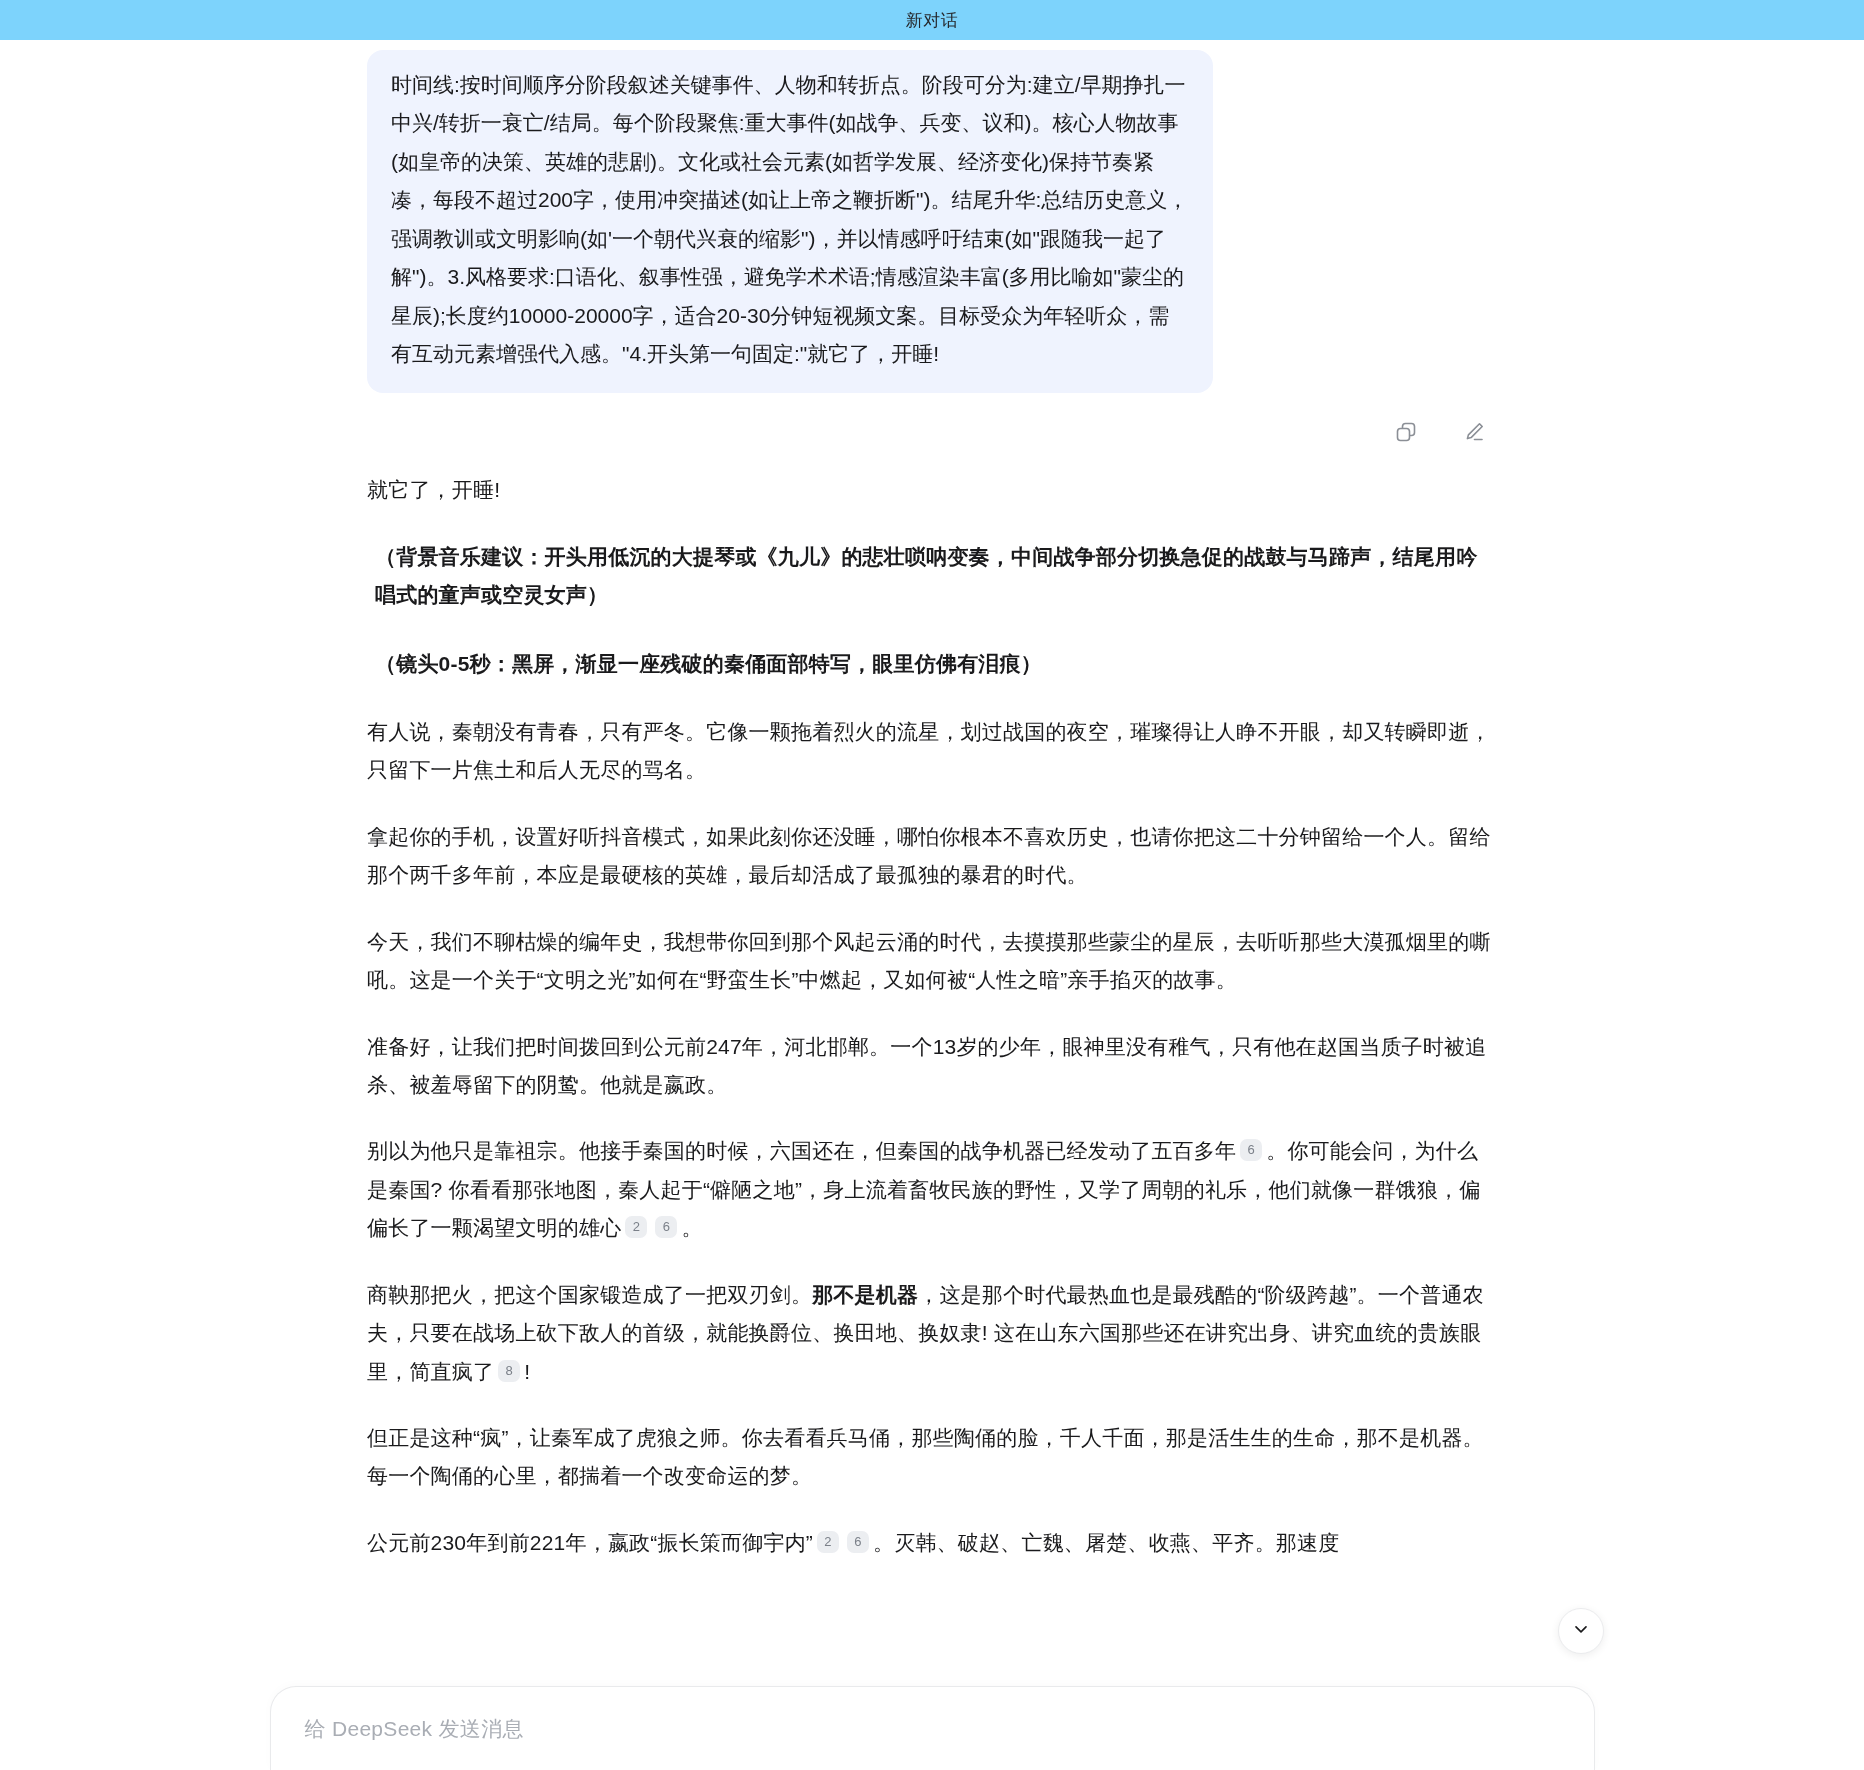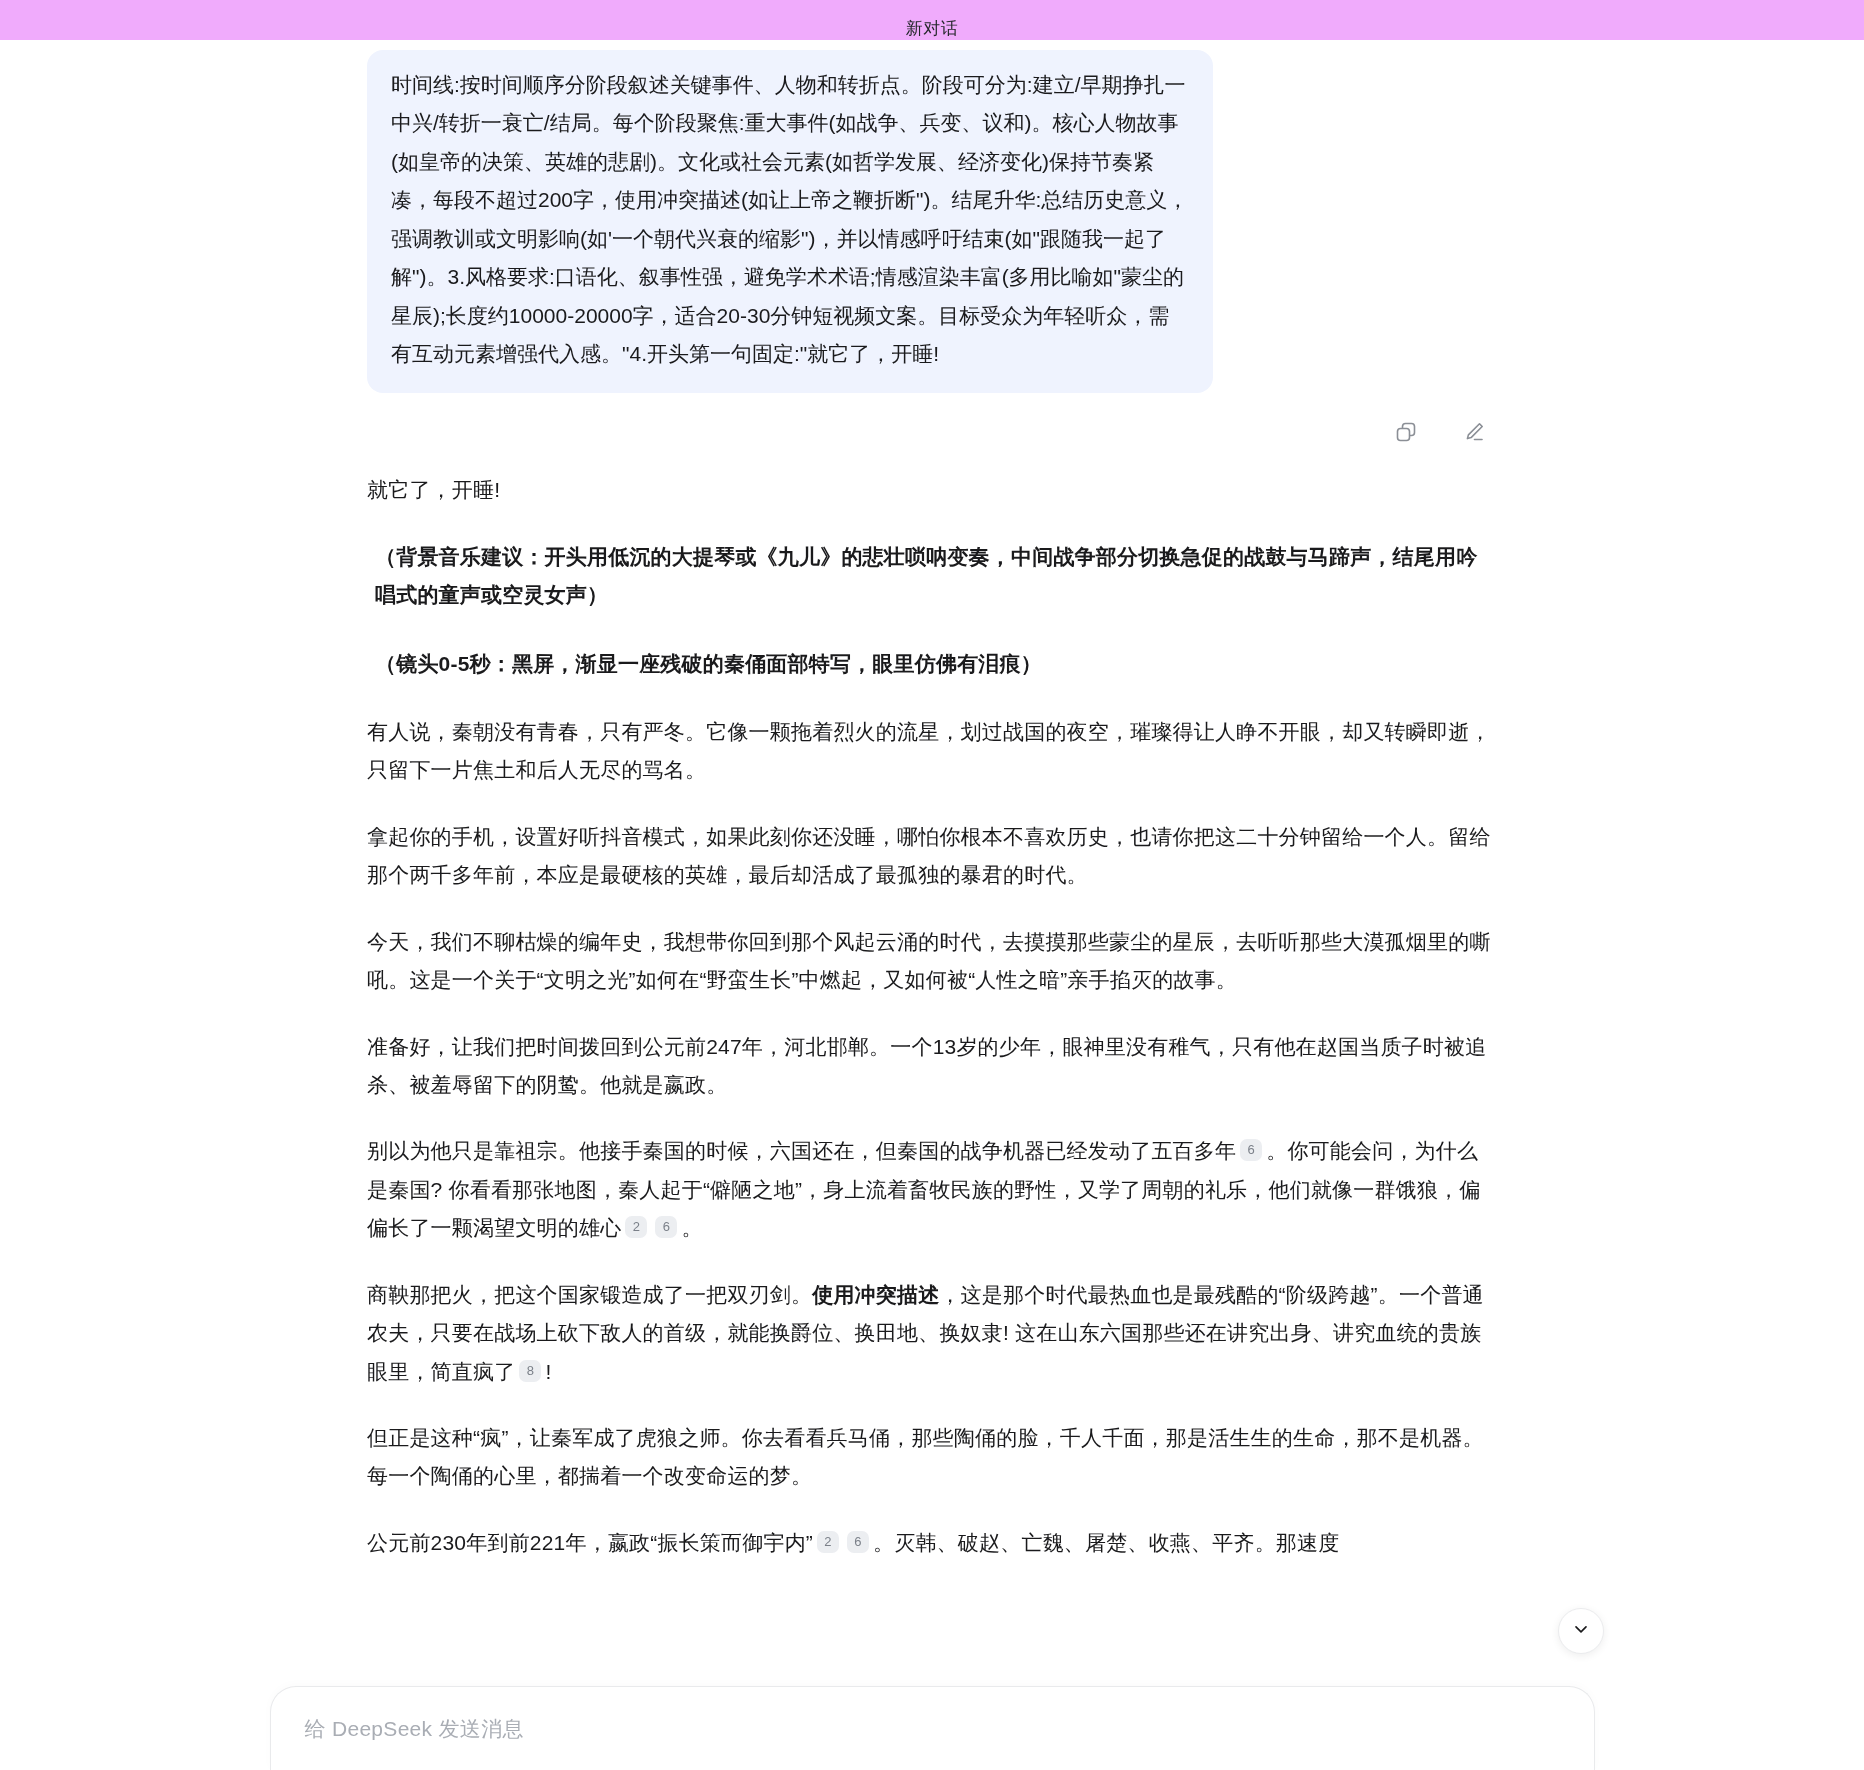--- a/index.html
+++ b/index.html
@@ -11,23 +11,23 @@
   body {
     width: 1864px; height: 1770px;
     position: relative;
     overflow: hidden;
   }
 
   
   .header {
     height: 40px;
     display: flex;
-    align-items: flex-end;
+    align-items: center;
     justify-content: center;
-    background: #f0abfc;
+    background: #7dd3fc;
   }
   .header-title {
     font-size: 17px;
     color: #25272b;
     letter-spacing: .5px;
   }
 
   
   .scroll-area {
     position: absolute;
@@ -214,21 +214,21 @@
     <div class="assistant">
       <p>就它了，开睡!</p>
       <p class="bold-head">（背景音乐建议：开头用低沉的大提琴或《九儿》的悲壮唢呐变奏，中间战争部分切换急促的战鼓与马蹄声，结尾用吟唱式的童声或空灵女声）</p>
       <p class="bold-head">（镜头0-5秒：黑屏，渐显一座残破的秦俑面部特写，眼里仿佛有泪痕）</p>
       <p>有人说，秦朝没有青春，只有严冬。它像一颗拖着烈火的流星，划过战国的夜空，璀璨得让人睁不开眼，却又转瞬即逝，只留下一片焦土和后人无尽的骂名。</p>
       <p>拿起你的手机，设置好听抖音模式，如果此刻你还没睡，哪怕你根本不喜欢历史，也请你把这二十分钟留给一个人。留给那个两千多年前，本应是最硬核的英雄，最后却活成了最孤独的暴君的时代。</p>
       <p>今天，我们不聊枯燥的编年史，我想带你回到那个风起云涌的时代，去摸摸那些蒙尘的星辰，去听听那些大漠孤烟里的嘶吼。这是一个关于“文明之光”如何在“野蛮生长”中燃起，又如何被“人性之暗”亲手掐灭的故事。</p>
       <p>准备好，让我们把时间拨回到公元前247年，河北邯郸。一个13岁的少年，眼神里没有稚气，只有他在赵国当质子时被追杀、被羞辱留下的阴鸷。他就是嬴政。</p>
 
       <p>别以为他只是靠祖宗。他接手秦国的时候，六国还在，但秦国的战争机器已经发动了五百多年<span class="cite">6</span>。你可能会问，为什么是秦国? 你看看那张地图，秦人起于“僻陋之地”，身上流着畜牧民族的野性，又学了周朝的礼乐，他们就像一群饿狼，偏偏长了一颗渴望文明的雄心<span class="cite">2</span><span class="cite">6</span>。</p>
-      <p>商鞅那把火，把这个国家锻造成了一把双刃剑。<strong>使用冲突描述</strong>，这是那个时代最热血也是最残酷的“阶级跨越”。一个普通农夫，只要在战场上砍下敌人的首级，就能换爵位、换田地、换奴隶! 这在山东六国那些还在讲究出身、讲究血统的贵族眼里，简直疯了<span class="cite">8</span>!</p>
+      <p>商鞅那把火，把这个国家锻造成了一把双刃剑。<strong>那不是机器</strong>，这是那个时代最热血也是最残酷的“阶级跨越”。一个普通农夫，只要在战场上砍下敌人的首级，就能换爵位、换田地、换奴隶! 这在山东六国那些还在讲究出身、讲究血统的贵族眼里，简直疯了<span class="cite">8</span>!</p>
       <p>但正是这种“疯”，让秦军成了虎狼之师。你去看看兵马俑，那些陶俑的脸，千人千面，那是活生生的生命，那不是机器。每一个陶俑的心里，都揣着一个改变命运的梦。</p>
       <p>公元前230年到前221年，嬴政“振长策而御宇内”<span class="cite">2</span><span class="cite">6</span>。灭韩、破赵、亡魏、屠楚、收燕、平齐。那速度</p>
     </div>
 
   </div>
 </div>
 
 <div class="scroll-bottom-btn">
   <span>
     <svg width="20" height="20" viewBox="0 0 24 24" fill="none" stroke="currentColor" stroke-width="2" stroke-linecap="round" stroke-linejoin="round">

